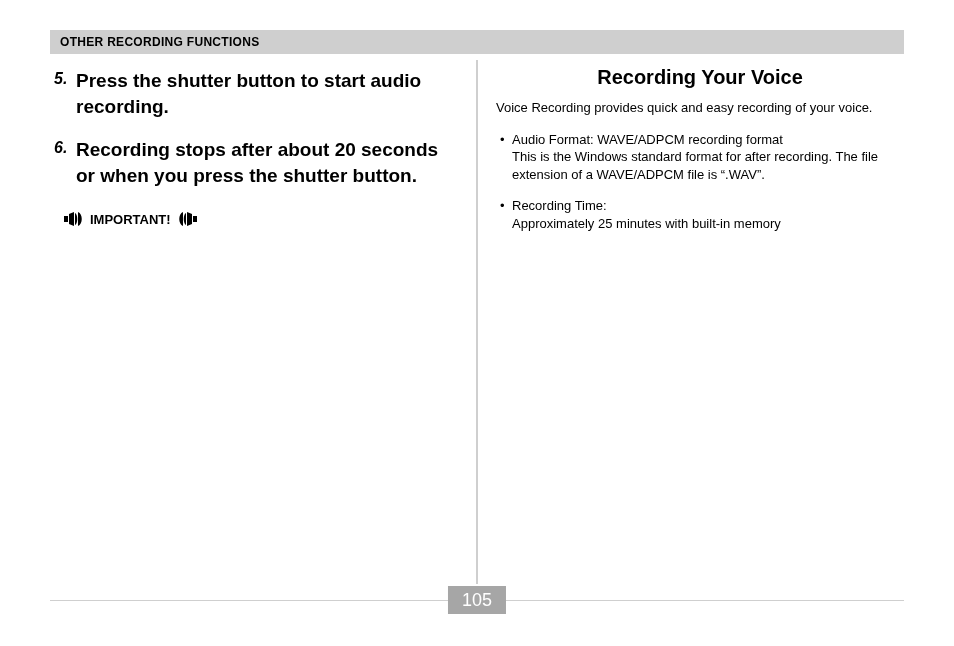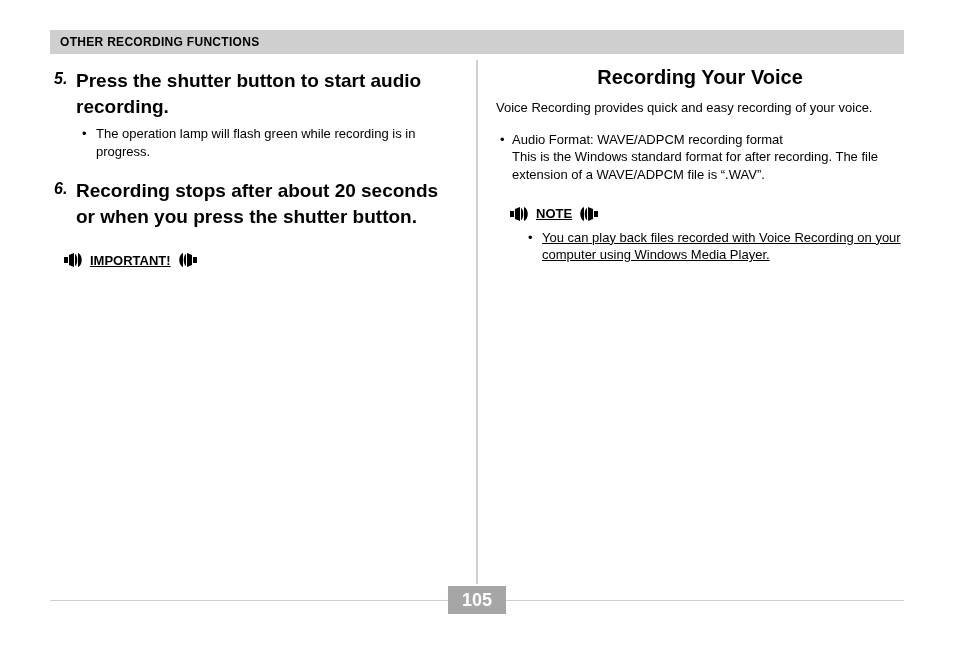--- a/index.html
+++ b/index.html
@@ -62,21 +62,21 @@
     position:relative;
     padding-left:14px;
     margin:4px 0;
     font-size:13px;
   }
   .sub-bullets li::before{
     content:"\2022";
     position:absolute;left:0;top:0;
   }
 
-  .callout{margin:22px 0 0 4px;text-decoration:underline;}
+  .callout{margin:22px 0 0 4px;}
   .callout-head{
     display:flex;align-items:center;gap:6px;
     font-weight:700;font-size:13px;margin-left:10px;
   }
   .speaker{display:inline-flex;align-items:center;}
   .speaker svg{width:20px;height:14px;display:block;}
 
   .h2{
     font-weight:700;
     font-size:20px;
@@ -98,21 +98,21 @@
   
   .bottom-line{
     position:absolute;
     left:50px;right:50px;bottom:45px;
     border-top:1px solid var(--grey);
   }
   .page-badge{
     position:absolute;
     bottom:32px;left:50%;transform:translateX(-50%);
     background:#a6a6a6;color:#fff;
-    font-weight:700;font-size:18px;
+    font-weight:400;font-size:18px;
     padding:2px 14px;
   }
 </style>
 </head>
 <body>
 
 <div class="page">
 
   <div class="header-bar">
     <span>OTHER RECORDING FUNCTIONS</span>
@@ -120,23 +120,20 @@
 
   <div class="columns">
 
     <div class="col">
 
       <div class="step">
         <div class="step-row">
           <div class="step-num">5.</div>
           <div class="step-text">Press the shutter button to start audio recording.</div>
         </div>
-        <ul class="sub-bullets">
-          <li>The operation lamp will flash green while recording is in progress.</li>
-        </ul>
       </div>
 
       <div class="step" style="margin-top:18px;">
         <div class="step-row">
           <div class="step-num">6.</div>
           <div class="step-text">Recording stops after about 20 seconds or when you press the shutter button.</div>
         </div>
       </div>
 
       <div class="callout">
@@ -161,42 +158,24 @@
 
     <div class="divider"></div>
 
     <div class="col col-right">
       <div class="h2">Recording Your Voice</div>
       <p class="intro">Voice Recording provides quick and easy recording of your voice.</p>
 
       <ul class="info-list">
         <li style="white-space:pre-line;">Audio Format: WAVE/ADPCM recording format
 This is the Windows standard format for after recording. The file extension of a WAVE/ADPCM file is “.WAV”.</li>
+        <li style="white-space:pre-line;">Recording Time:
+Approximately 25 minutes with built-in memory</li>
       </ul>
 
-      <div class="callout">
-        <div class="callout-head">
-          <span class="speaker">
-            <svg viewBox="0 0 20 14">
-                <path d="M0 4h4v6H0zM5 2l5-2v14l-5-2zM11 1c3 1 3 11 0 12zM14 0c5 2 5 12 0 14z" fill="#000"></path>
-              </svg>
-          </span>
-          <span>NOTE</span>
-          <span class="speaker">
-            <svg viewBox="0 0 20 14">
-                <g transform="scale(-1,1) translate(-20,0)">
-                  <path d="M0 4h4v6H0zM5 2l5-2v14l-5-2zM11 1c3 1 3 11 0 12zM14 0c5 2 5 12 0 14z" fill="#000"></path>
-                </g>
-              </svg>
-          </span>
-        </div>
-        <ul class="sub-bullets">
-          <li>You can play back files recorded with Voice Recording on your computer using Windows Media Player.</li>
-        </ul>
-      </div>
 
     </div>
   </div>
 
   <div class="bottom-line"></div>
   <div class="page-badge">
     <span>105</span>
   </div>
 
 </div>

